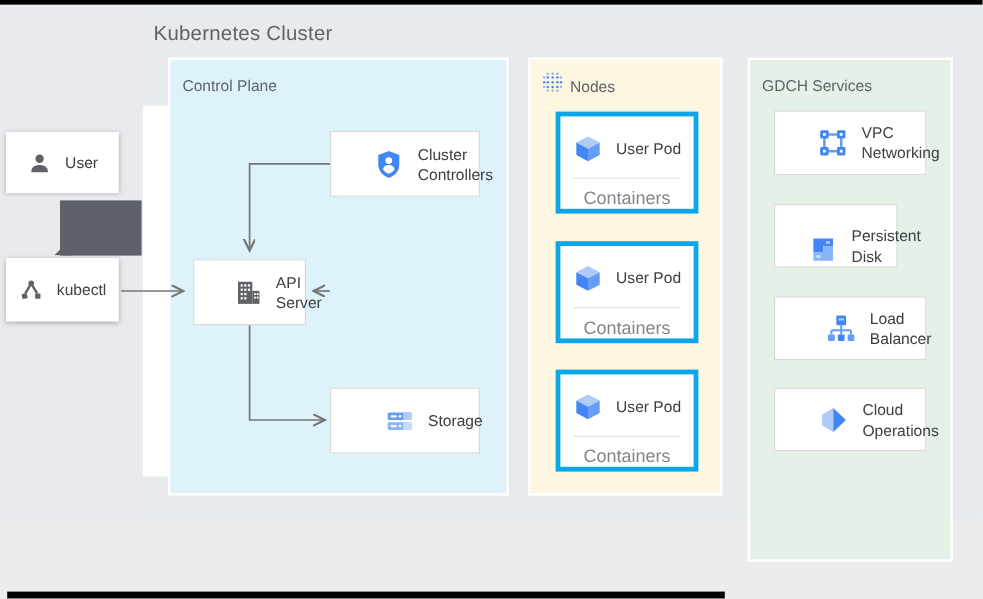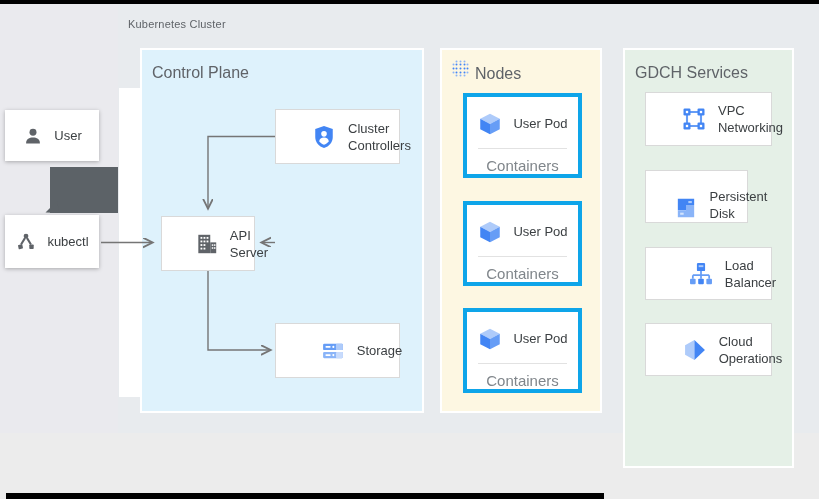--- a/index.html
+++ b/index.html
@@ -4,27 +4,27 @@
 <style>
   html,body{margin:0;padding:0;background:#ececec;font-family:"Liberation Sans",sans-serif;}
   #canvas{position:relative;width:819px;height:499px;background:#ececec;overflow:hidden;}
   .abs{position:absolute;}
   .black-top{left:0;top:0;width:819px;height:4px;background:#000;}
   .left-col{left:0;top:4px;width:118px;height:429px;background:#eaeaee;}
   .main-bg{left:118px;top:4px;width:701px;height:429px;background:#e8ebee;}
   .white-lane{left:119px;top:88px;width:21px;height:309px;background:#ffffff;}
   .black-bottom{left:6px;top:493px;width:598px;height:6px;background:#000;}
 
-  .k8s-label{left:128px;top:18px;font-size:11px;color:#5f6368;letter-spacing:.2px;}
+  .k8s-label{left:128px;top:18px;font-size:17px;color:#5f6368;letter-spacing:.2px;}
 
   .panel{box-sizing:border-box;border:2px solid #fff;}
   .panel-cp{left:140px;top:48px;width:284px;height:365px;background:#def2fc;}
   .panel-nodes{left:440px;top:48px;width:162px;height:365px;background:#fdf7e2;}
   .panel-gdch{left:623px;top:48px;width:171px;height:420px;background:#e5f0e7;}
-  .panel-title{position:absolute;left:10px;top:14px;font-size:16px;color:#5f6368;}
+  .panel-title{position:absolute;left:10px;top:14px;font-size:13px;color:#5f6368;}
   .nodes-title{left:33px;top:15px;}
   .nodes-grid{position:absolute;left:10px;top:10px;width:17px;height:17px;}
 
   .card{box-sizing:border-box;background:#fff;border:1px solid #d9d9d9;
         display:flex;align-items:center;justify-content:center;gap:10px;padding-left:46px;}
   .card-label{font-size:13px;line-height:17px;color:#3c4043;}
   .actor-box{box-sizing:border-box;background:#fff;box-shadow:0 1px 4px rgba(0,0,0,.28);
         display:flex;align-items:center;justify-content:center;gap:10px;}
 
   .c-rc{left:275px;top:109px;width:125px;height:55px;}

